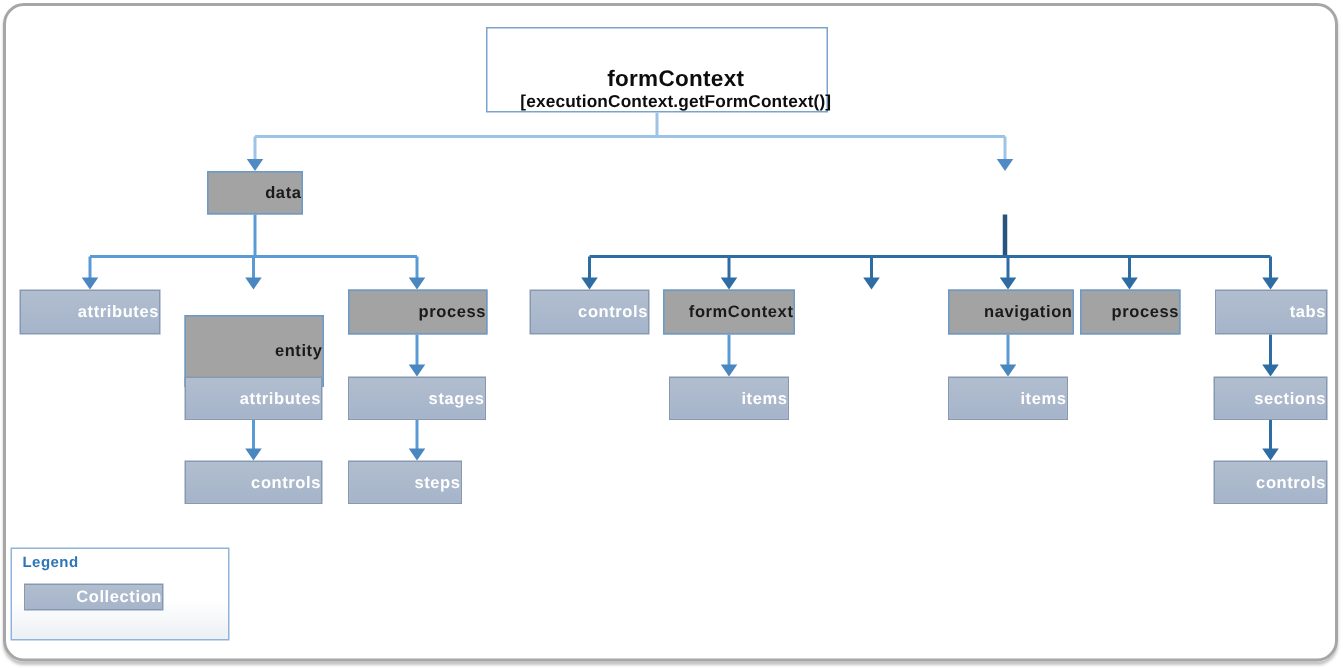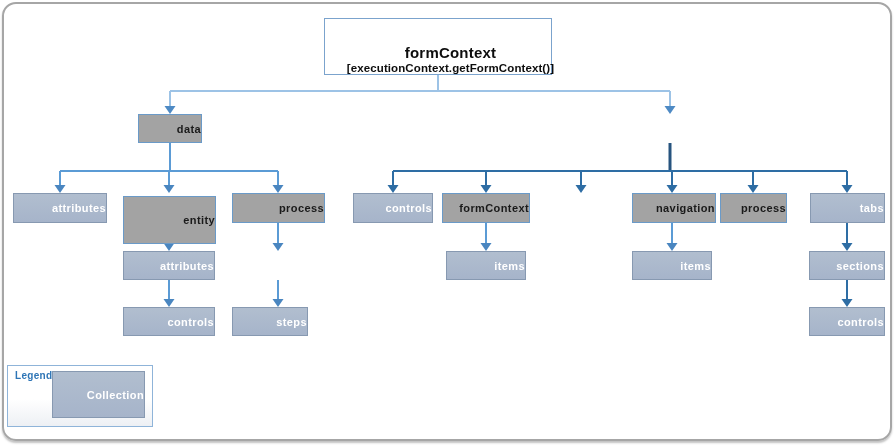--- a/index.html
+++ b/index.html
@@ -36,21 +36,21 @@
   .legend{
     position:absolute;left:7px;top:365px;width:146px;height:62px;
     border:1.4px solid #8fb4d9;box-sizing:border-box;
     background:linear-gradient(180deg,#ffffff 55%,#edf0f4 100%);
   }
   .legend .legend-title{
     position:absolute;left:7px;top:4px;color:#2e75b6;
     font-size:10px;font-weight:bold;letter-spacing:.3px;
   }
   .legend .collection{
-    position:absolute;left:8px;top:5px;width:93px;height:47px;margin-left:36px;
+    position:absolute;left:8px;top:23px;width:93px;height:18px;
   }
 </style>
 </head>
 <body>
 
 <div id="canvas">
 
   <svg class="wires">
 
     <g stroke="#9dc3e6" stroke-width="2" fill="none">
@@ -118,34 +118,37 @@
     <span class="subtitle">[executionContext.getFormContext()]</span>
   </div>
 
   <div class="node white" style="left:138px;top:114px;width:64px;height:29px">
     <span>data</span>
   </div>
 
   <div class="node fill" style="left:13px;top:193px;width:94px;height:30px">
     <span>attributes</span>
   </div>
-  <div class="node white" style="left:123px;top:196px;width:93px;height:48px">
+  <div class="node white" style="left:123px;top:210px;width:93px;height:48px">
     <span>entity</span>
   </div>
   <div class="node white" style="left:232px;top:193px;width:93px;height:30px">
     <span>process</span>
   </div>
 
   <div class="node fill" style="left:123px;top:251px;width:92px;height:29px">
     <span>attributes</span>
   </div>
   <div class="node fill" style="left:123px;top:307px;width:92px;height:29px">
     <span>controls</span>
   </div>
 
+  <div class="node fill" style="left:232px;top:251px;width:92px;height:29px">
+    <span>stages</span>
+  </div>
   <div class="node fill" style="left:232px;top:307px;width:76px;height:29px">
     <span>steps</span>
   </div>
 
   <div class="node fill" style="left:353px;top:193px;width:80px;height:30px">
     <span>controls</span>
   </div>
   <div class="node white" style="left:442px;top:193px;width:88px;height:30px">
     <span>formContext</span>
   </div>

